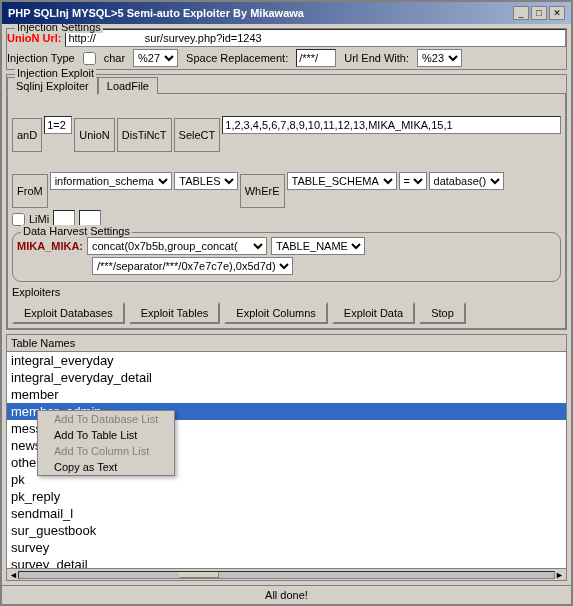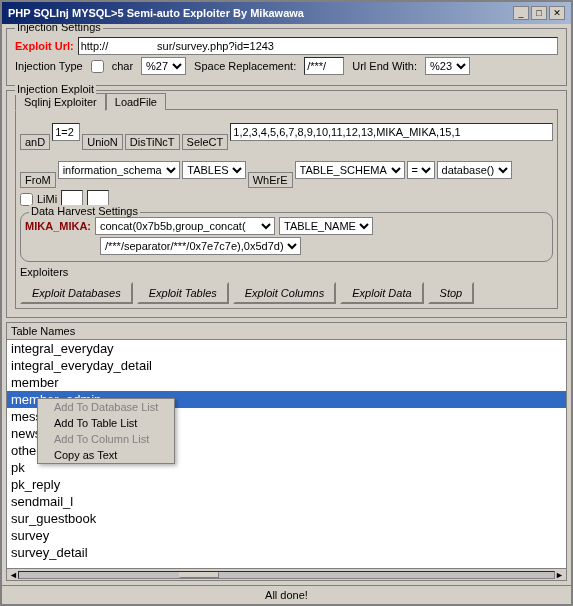--- a/index.html
+++ b/index.html
@@ -53,21 +53,21 @@
     .content {
       flex: 1;
       padding: 4px;
       display: flex;
       flex-direction: column;
       gap: 4px;
       overflow: hidden;
     }
     .group-box {
       border: 1px solid #808080;
-      padding: 8px;
+      padding: 0;
       position: relative;
       background: #d4d0c8;
     }
     .group-box-title {
       position: absolute;
       top: -8px;
       left: 8px;
       background: #d4d0c8;
       padding: 0 2px;
       font-size: 11px;
@@ -131,36 +131,35 @@
     .small-input {
       width: 28px;
       height: 18px;
     }
     .keyword-btn {
       padding: 1px 4px;
       border: 1px solid #808080;
       background: #d4d0c8;
       cursor: pointer;
       font-size: 11px;
-      height: 16px;
+      height: 34px;
       margin-top: 20px;
     }
     .exploit-buttons {
       display: flex;
       gap: 4px;
       margin-top: 4px;
     }
     .exploit-btn {
       padding: 2px 10px;
       border: 2px outset #d4d0c8;
       background: #d4d0c8;
       cursor: pointer;
       font-size: 11px;
       height: 22px;
-      font-style: italic;
     }
     .table-names-box {
       flex: 1;
       border: 1px solid #808080;
       display: flex;
       flex-direction: column;
       overflow: hidden;
       position: relative;
     }
     .table-names-title {
@@ -268,21 +267,21 @@
       <div class="titlebar-btn close">✕</div>
     </div>
   </div>
 
   <div class="content">
 
     <div class="group-box">
       <span class="group-box-title">Injection Settings</span>
 
       <div class="row">
-        <span class="label red">Exploit Url:</span>
+        <span class="label red">UnioN Url:</span>
         <input type="text" class="target-url-input" value="http://                sur/survey.php?id=1243" style="">
       </div>
 
       <div class="row injection-type-row">
         <span class="label">Injection Type</span>
         <input type="checkbox" style="">
         <span class="label">char</span>
         <select>
           <option>%27</option>
         </select>

